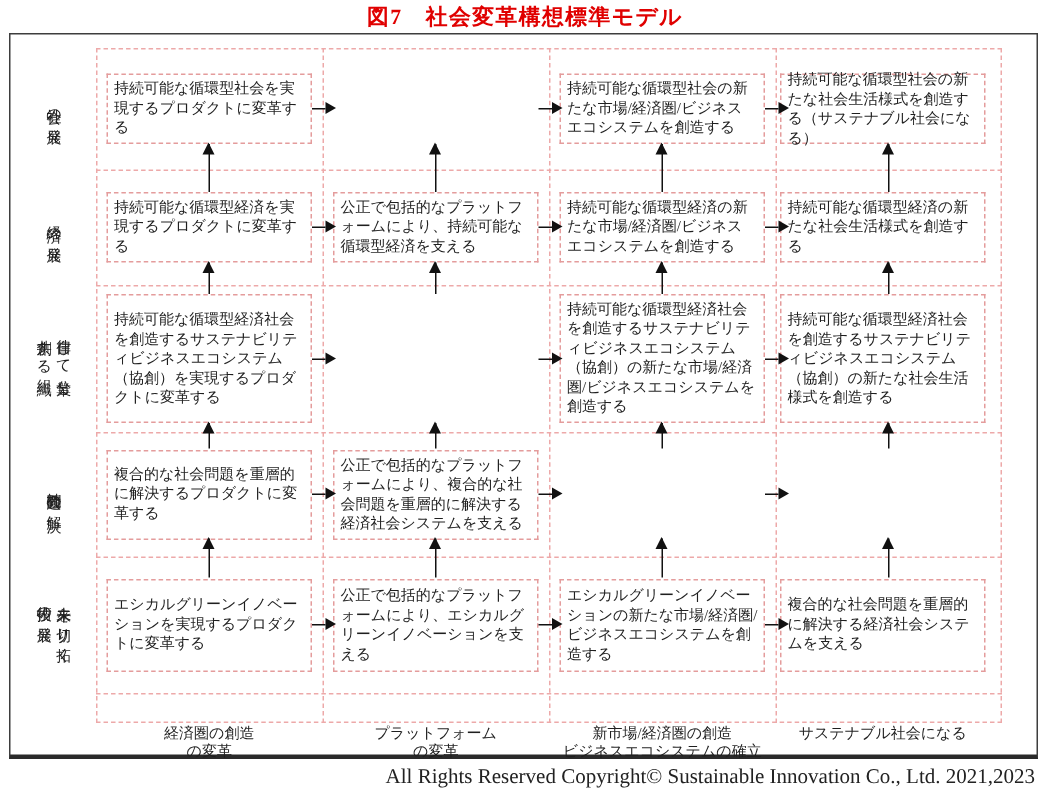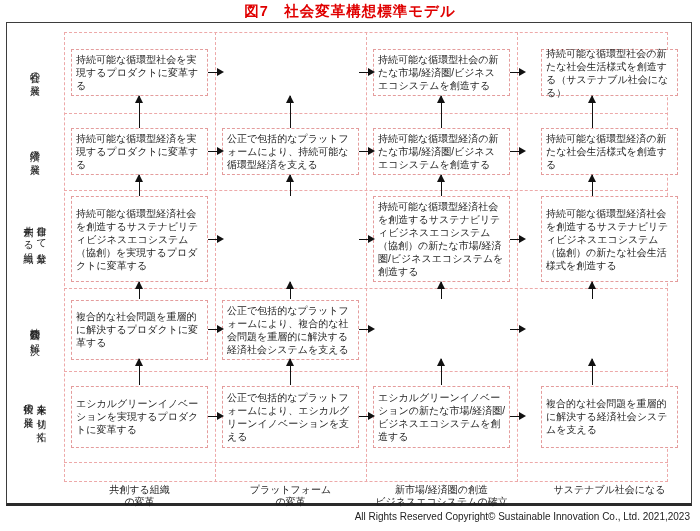--- a/index.html
+++ b/index.html
@@ -1,28 +1,28 @@
 <!DOCTYPE html>
 <html><head>
 <meta charset="utf-8">
 <style>
   html,body{margin:0;padding:0;background:#fff;}
   .canvas{position:relative;width:700px;height:531px;background:#fff;overflow:hidden;
-          font-family:Liberation Sans, sans-serif;color:#1f1f1f;}
+          font-family:Liberation Serif, serif;color:#1f1f1f;}
   .title{position:absolute;top:2px;left:0;width:100%;text-align:center;
          font-size:14.5px;font-weight:bold;color:#e00000;letter-spacing:1px;}
   .outer{position:absolute;left:6px;top:22px;width:686px;height:484px;
          border:1px solid #3d3d3d;border-bottom:3px solid #2a2a2a;box-sizing:border-box;}
   .grid-frame{position:absolute;left:64px;top:32px;width:604px;height:450px;
          border:1px dashed #eda9a9;box-sizing:border-box;}
   .vline{position:absolute;top:32px;height:450px;width:0;border-left:1px dashed #eda9a9;}
   .hline{position:absolute;left:64px;width:604px;height:0;border-top:1px dashed #eda9a9;}
   .cell{position:absolute;display:flex;align-items:center;padding:0 7px;box-sizing:border-box;}
   .col1{left:64px;width:151px;} .col2{left:215px;width:151px;}
-  .col3{left:366px;width:151px;} .col4{left:534px;width:151px;}
+  .col3{left:366px;width:151px;} .col4{left:513px;width:151px;}
   .row1{top:32px;height:81px;} .row2{top:113px;height:77px;}
   .row3{top:190px;height:98px;} .row4{top:288px;height:83px;}
   .row5{top:371px;height:91px;}
   .box{flex:1;display:flex;flex-direction:column;justify-content:center;
        border:1px dashed #e49c9c;background:#fff;box-sizing:border-box;
        font-size:10px;line-height:13px;padding:2px 4px;text-align:left;}
   .row1 .box,.row2 .box{height:47px;} .row3 .box{height:86px;}
   .row4 .box{height:60px;} .row5 .box{height:62px;}
   .rowlabel{position:absolute;left:8px;width:54px;display:flex;align-items:center;
        justify-content:center;writing-mode:vertical-rl;white-space:pre-line;
@@ -30,21 +30,21 @@
   .collabel{position:absolute;top:484px;height:26px;text-align:center;
        font-size:10px;line-height:11.5px;white-space:pre-line;}
   .va{position:absolute;width:1px;background:#111;}
   .va::after{content:'';position:absolute;top:-1px;left:-4px;width:0;height:0;
        border-left:4px solid transparent;border-right:4px solid transparent;
        border-bottom:8px solid #111;}
   .ha{position:absolute;width:9px;height:1px;background:#111;}
   .ha::after{content:'';position:absolute;left:9px;top:-4px;width:0;height:0;
        border-top:4px solid transparent;border-bottom:4px solid transparent;
        border-left:7px solid #111;}
-  .copyright{position:absolute;top:511px;right:10px;font-size:10px;color:#222;}
+  .copyright{position:absolute;top:511px;right:10px;font-size:14px;color:#222;}
 </style>
 </head>
 <body>
 
 <div class="canvas">
   <div class="title">図7　社会変革構想標準モデル</div>
 
   <div class="outer"></div>
   <div class="grid-frame"></div>
 
@@ -144,21 +144,21 @@
   <div class="ha" style="left:208px;top:239px;"></div>
   <div class="ha" style="left:359px;top:239px;"></div>
   <div class="ha" style="left:510px;top:239px;"></div>
   <div class="ha" style="left:208px;top:329px;"></div>
   <div class="ha" style="left:359px;top:329px;"></div>
   <div class="ha" style="left:510px;top:329px;"></div>
   <div class="ha" style="left:208px;top:416px;"></div>
   <div class="ha" style="left:359px;top:416px;"></div>
   <div class="ha" style="left:510px;top:416px;"></div>
 
-  <div class="collabel col1">共創する組織
+  <div class="collabel col1">経済圏の創造
 の変革</div>
   <div class="collabel col2">プラットフォーム
 の変革</div>
   <div class="collabel col3">新市場/経済圏の創造
 ビジネスエコシステムの確立</div>
   <div class="collabel col4">サステナブル社会になる</div>
 
   <div class="copyright">All Rights Reserved Copyright© Sustainable Innovation Co., Ltd.  2021,2023</div>
 </div>
 

